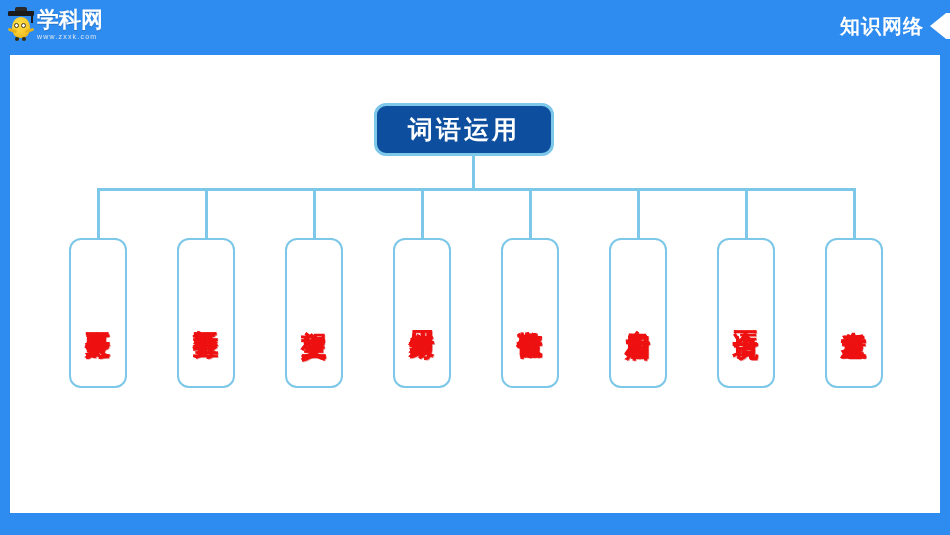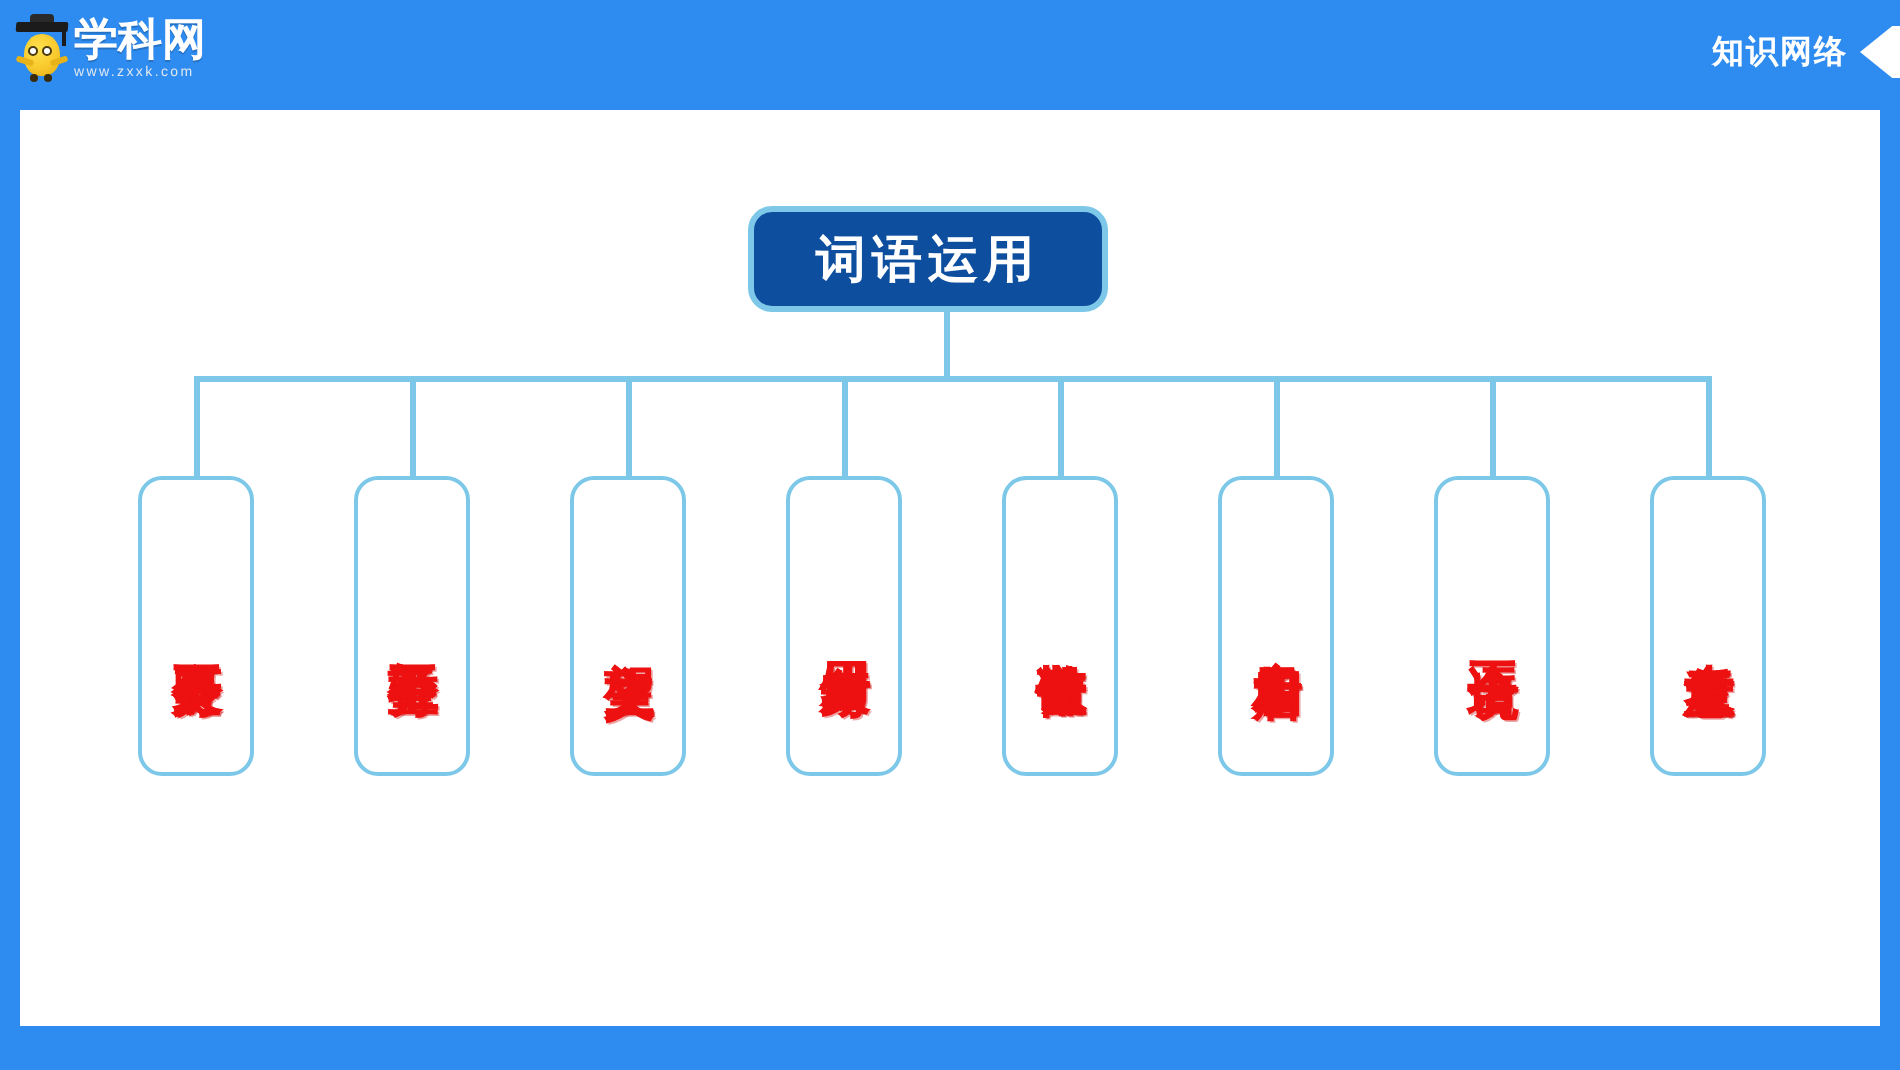--- a/index.html
+++ b/index.html
@@ -126,21 +126,21 @@
   #banner {
     position: absolute;
     right: 0px;
     top: 10px;
     height: 32px;
     display: flex;
     align-items: center;
     gap: 6px;
   }
   #banner-label {
-    font-size: 16px;
+    font-size: 20px;
     font-weight: 700;
     color: #ffffff;
     letter-spacing: 1px;
     white-space: nowrap;
   }
   #banner-arrow {
     width: 62px;
     height: 26px;
     background: #ffffff;
     -webkit-clip-path: polygon(100% 0, 100% 100%, 0 50%, 0 50%);

